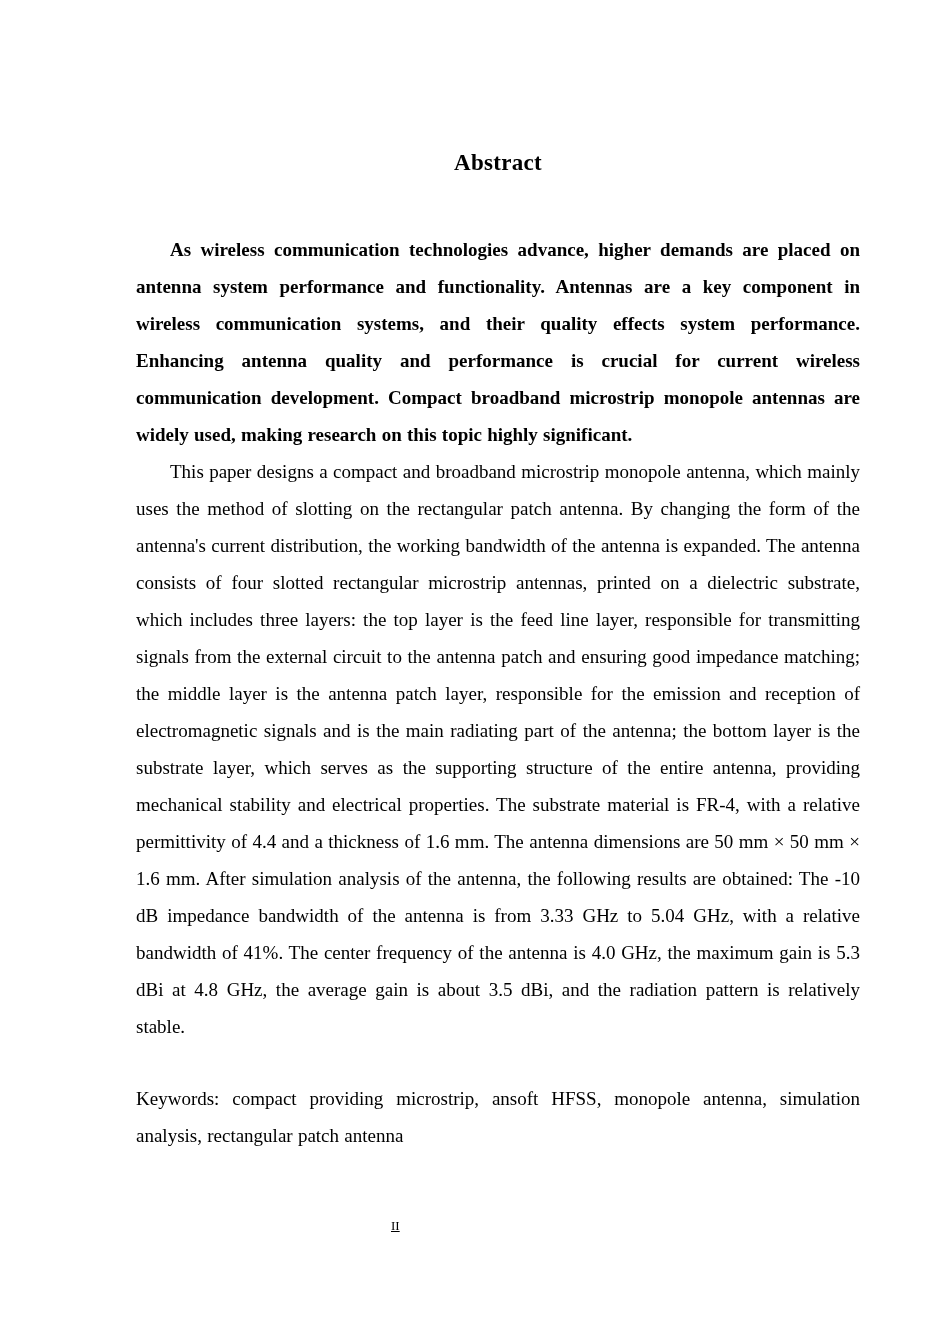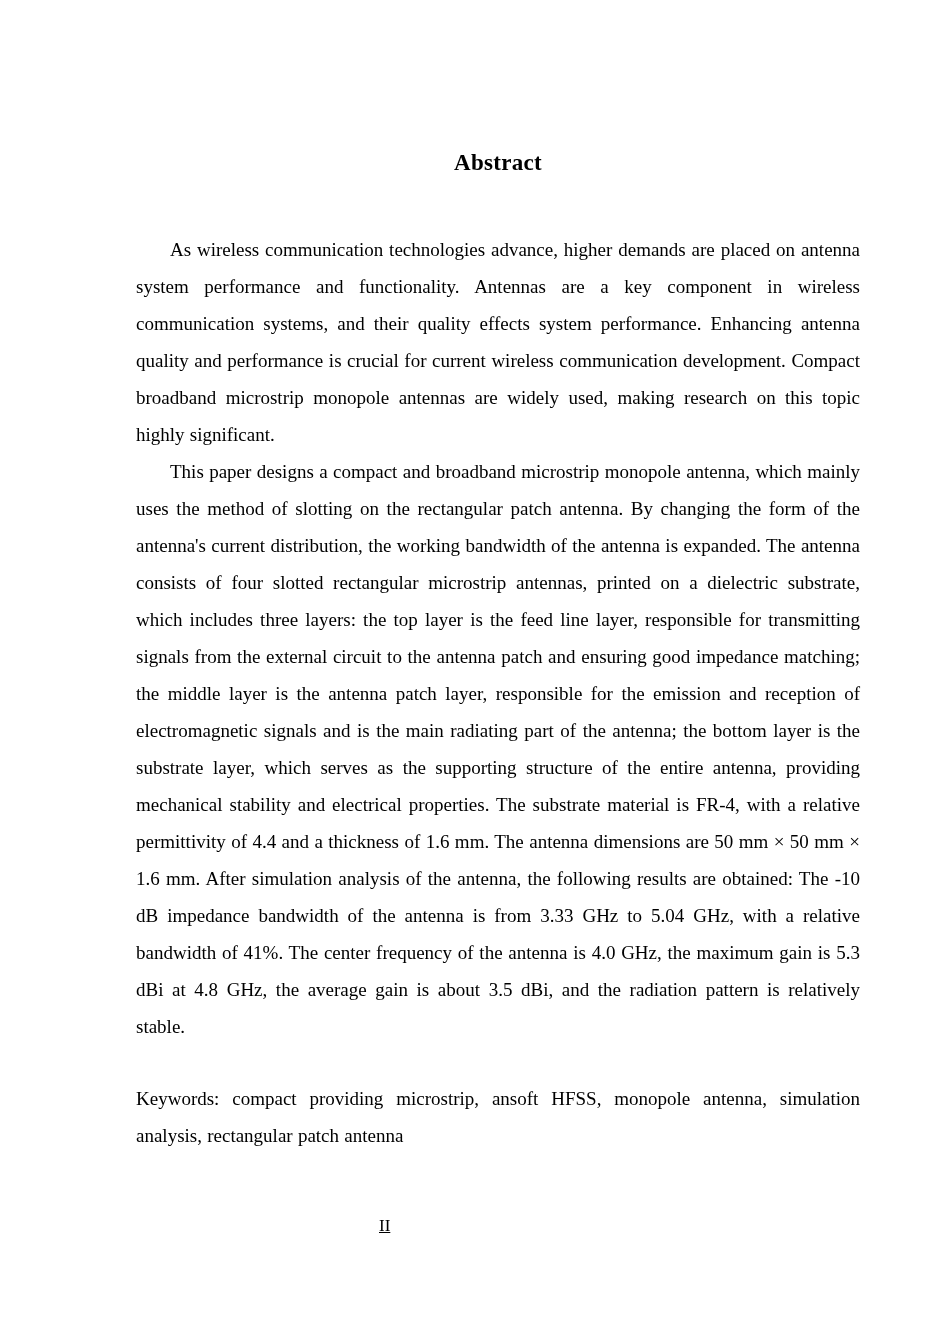--- a/index.html
+++ b/index.html
@@ -34,29 +34,30 @@
       line-height: 37px;
       text-align: justify;
       text-justify: inter-word;
       word-spacing: 0.5px;
     }
     .para.indented {
       text-indent: 34px;
     }
     .first-para {
       margin-top: 55px;
+      font-weight: bold;
     }
     .keywords {
       margin-top: 35px;
     }
     .page-number {
       position: absolute;
-      left: 379px;
+      left: 391px;
       top: 1218px;
-      font-size: 17px;
+      font-size: 13px;
       line-height: 16px;
       text-decoration: underline;
     }
   </style>
 </head>
 <body>
 
 <div class="page">
   <div class="content">
     <h1 class="doc-title">Abstract</h1>

